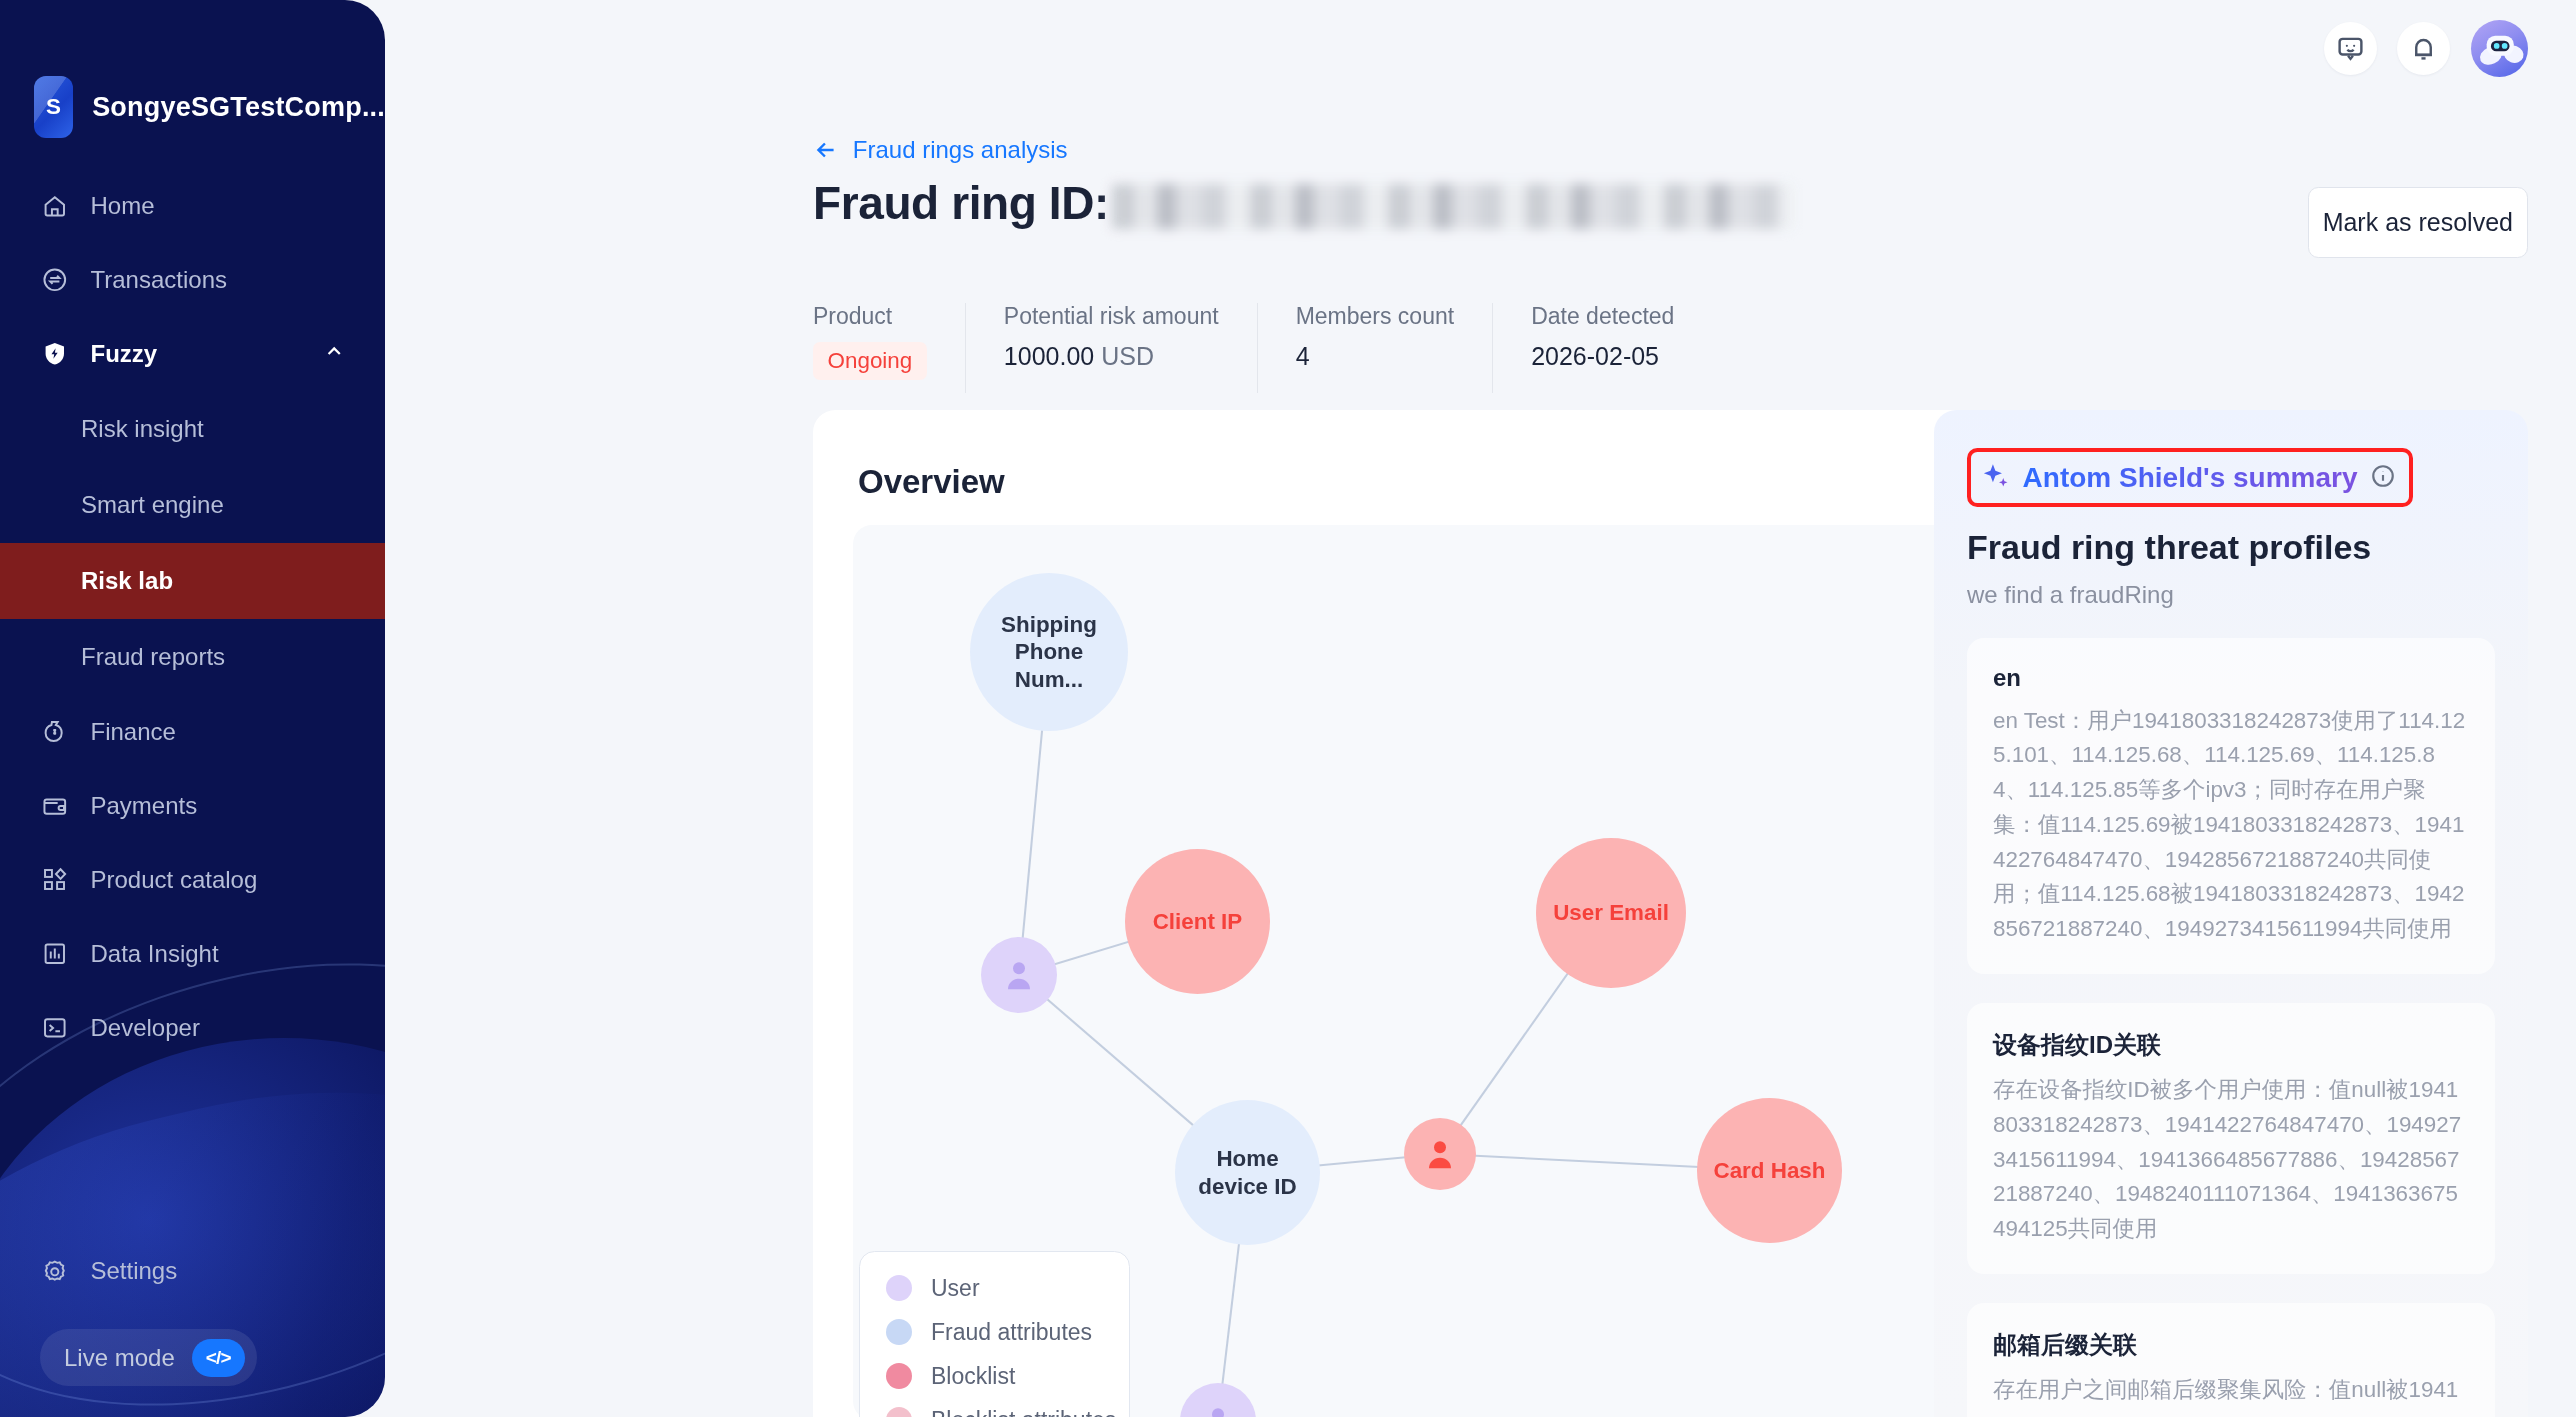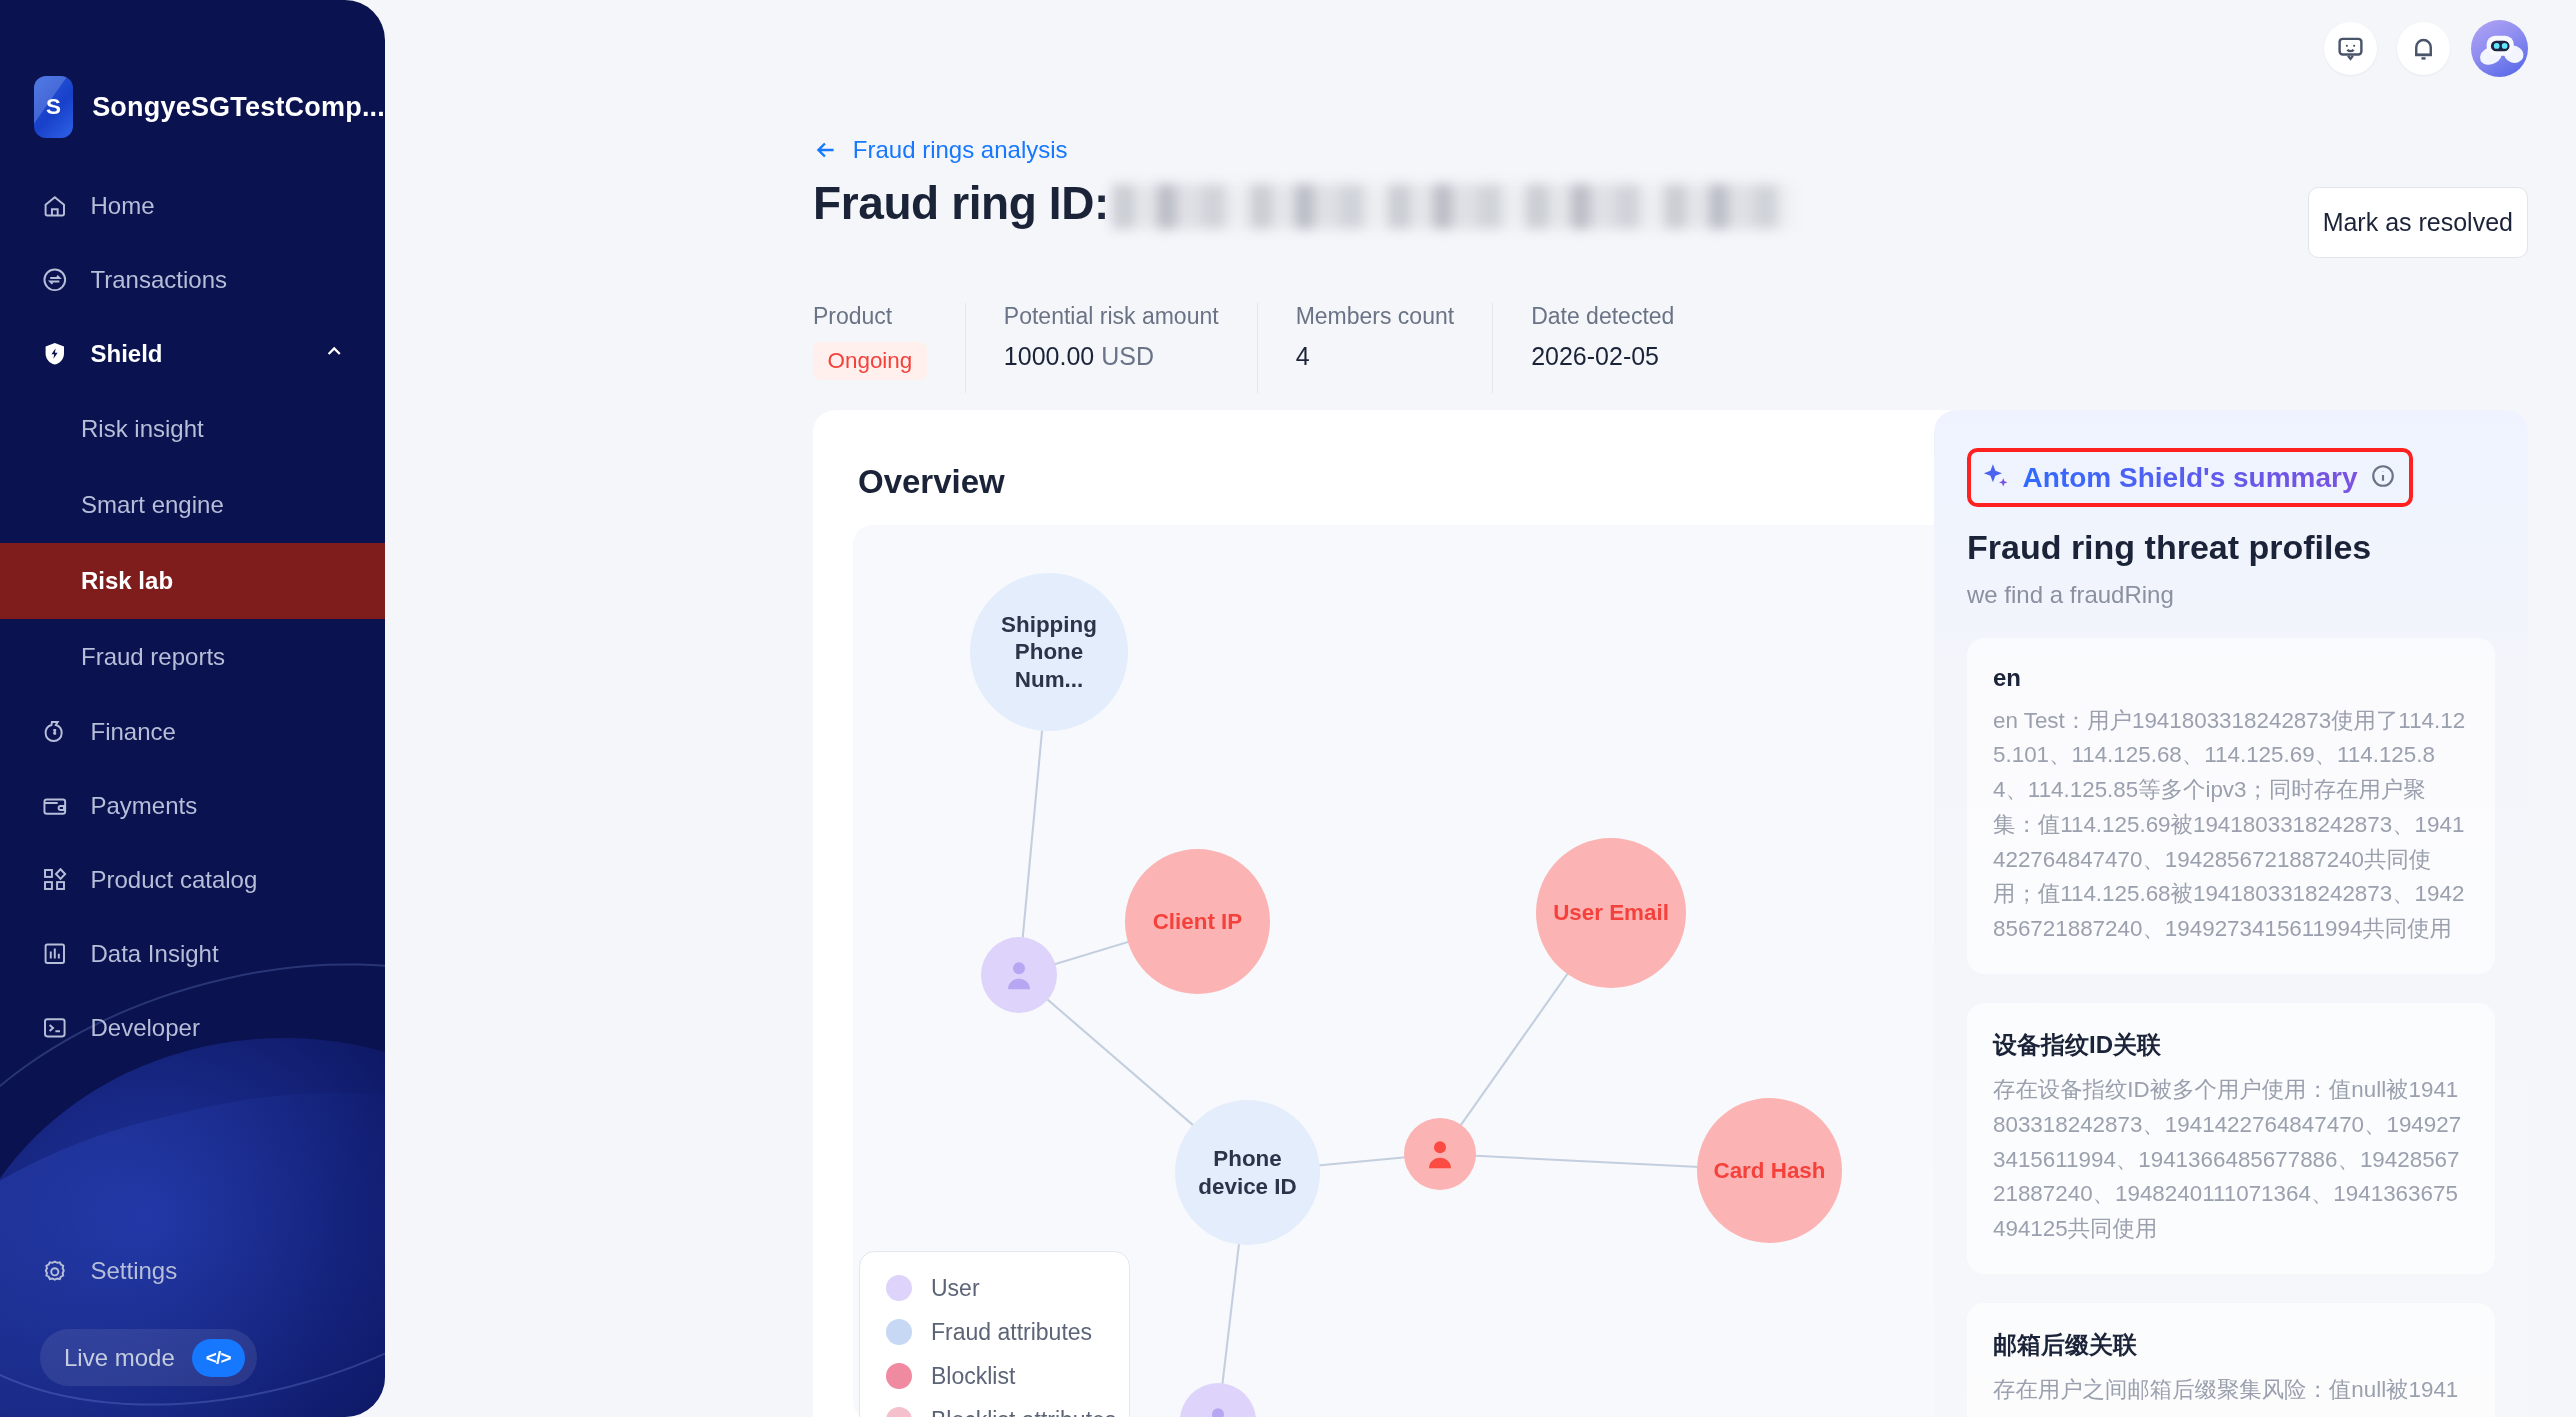--- a/index.html
+++ b/index.html
@@ -250,21 +250,21 @@
         <span>Transactions</span>
       </div>
 
       <div class="nav-item active-parent">
         <span class="ico">
           <svg viewBox="0 0 24 24">
               <path d="M12 2.6l8 3v6.2c0 4.6-3.2 8.5-8 9.6-4.8-1.1-8-5-8-9.6V5.6z" fill="#fff"></path>
               <path d="M12.7 7.2l-3.6 5.1h2.4l-.7 4 3.7-5.2h-2.4z" fill="#0a1250"></path>
             </svg>
         </span>
-        <span>Shield</span>
+        <span>Fuzzy</span>
         <span class="nav-caret">
           <svg viewBox="0 0 24 24">
               <path d="M6 15l6-6 6 6"></path>
             </svg>
         </span>
       </div>
 
       <div class="sub-item">
         <span>Risk insight</span>
       </div>
@@ -446,21 +446,21 @@
         </div>
 
         <div class="node node-user" style="left:128px; top:412px; width:76px; height:76px;">
           <svg viewBox="0 0 24 24">
               <circle cx="12" cy="8" r="3.6"></circle>
               <path d="M5.4 20.5c0-3.8 3-6.3 6.6-6.3s6.6 2.5 6.6 6.3z"></path>
             </svg>
         </div>
 
         <div class="node node-fraud" style="left:322px; top:575px; width:145px; height:145px;">
-          <span class="node-label">Phone device ID</span>
+          <span class="node-label">Home device ID</span>
         </div>
 
         <div class="node node-user-red" style="left:551px; top:593px; width:72px; height:72px;">
           <svg viewBox="0 0 24 24">
               <circle cx="12" cy="8" r="3.6"></circle>
               <path d="M5.4 20.5c0-3.8 3-6.3 6.6-6.3s6.6 2.5 6.6 6.3z"></path>
             </svg>
         </div>
 
         <div class="node node-block" style="left:844px; top:573px; width:145px; height:145px;">

